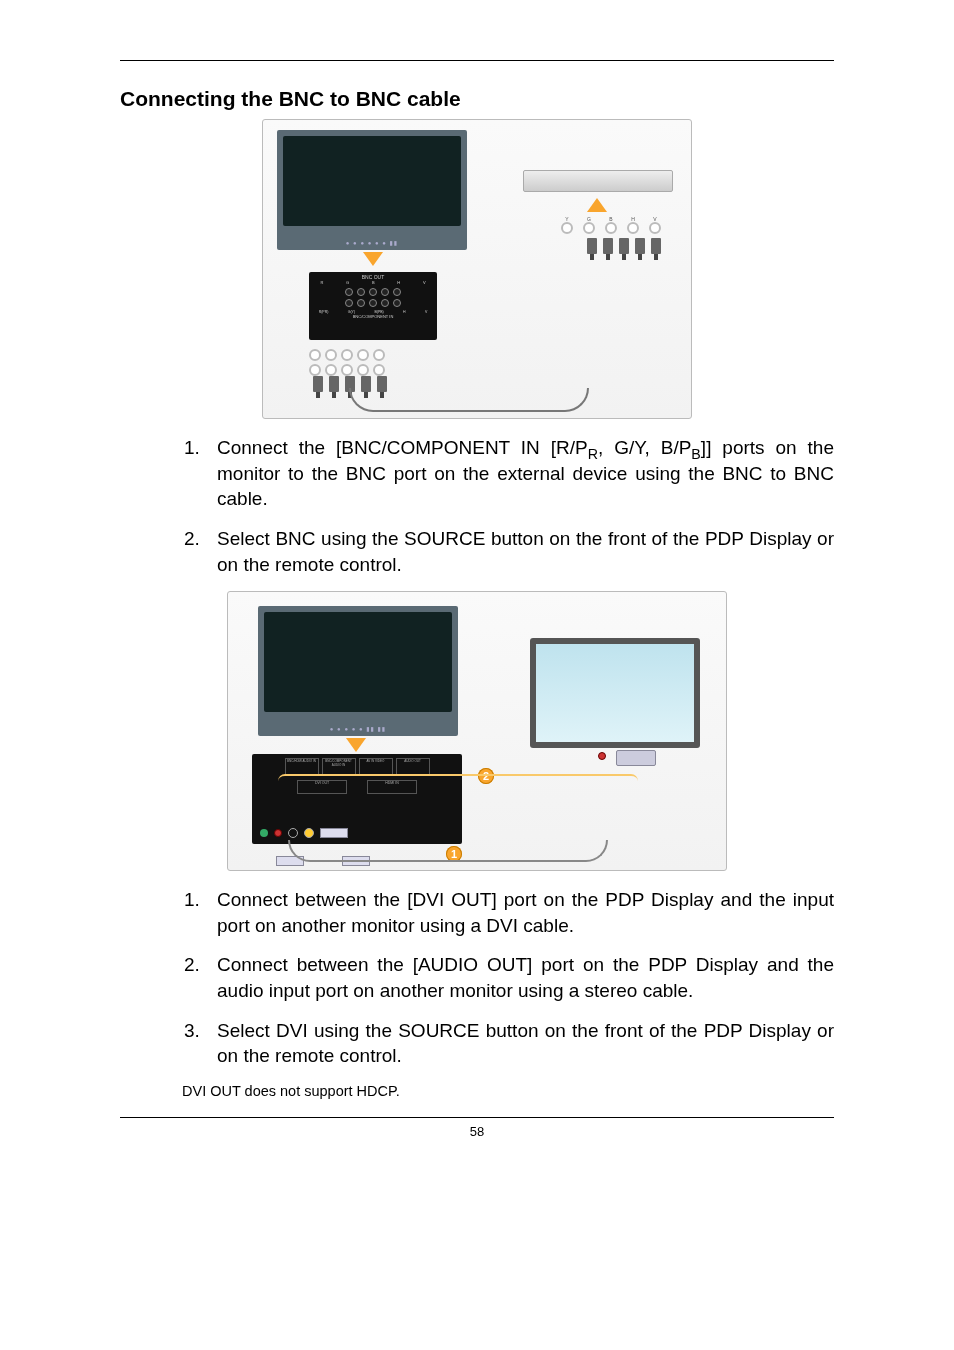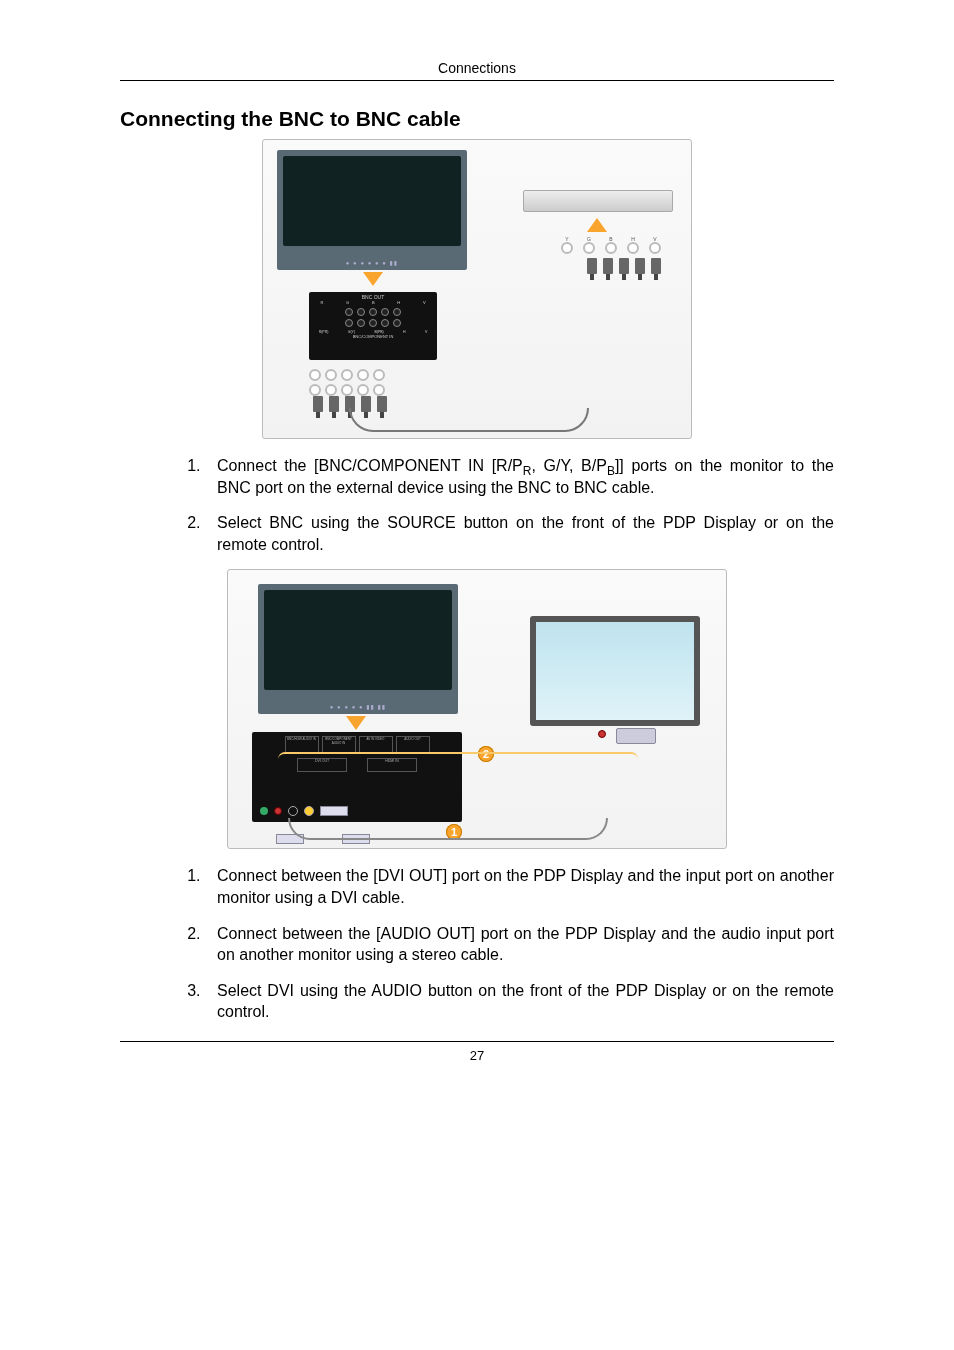--- a/index.html
+++ b/index.html
@@ -36,37 +36,36 @@
   .monitor2r { position:absolute; right:26px; top:46px; width:170px; height:110px; background:#555; border-radius:3px; }
   .monitor2r .bezel { position:absolute; inset:6px; background:linear-gradient(#bfe3ee,#dff3f8); }
   .portbox2 { left:24px; top:162px; width:210px; height:90px; }
   .num-badge { width:16px; height:16px; border-radius:50%; background:#f9a52d; color:#fff; font-size:11px; font-weight:bold; display:flex; align-items:center; justify-content:center; position:absolute; box-shadow:0 0 0 1px #c77c00 inset; }
   .dviport { width:28px; height:10px; background:#dde; border:1px solid #889; }
   .audiomini { width:8px; height:8px; border-radius:50%; background:#c33; border:1px solid #600; }
   .dvi-conn { position:absolute; width:40px; height:16px; background:#ccd; border:1px solid #889; border-radius:2px; }
 
   
   ol.steps { list-style: decimal; margin: 6px 0 6px 85px; padding: 0; }
-  ol.steps li { font-size: 16px; line-height: 1.35; margin-bottom: 14px; padding-left: 12px; text-align: justify; }
+  ol.steps li { font-size: 19px; line-height: 1.35; margin-bottom: 14px; padding-left: 12px; text-align: justify; }
   .sub { font-size: 0.75em; vertical-align: sub; line-height: 0; }
 
   .noteicon { display:inline-block; width:22px; height:22px; vertical-align:middle; margin-right:4px; position:relative; }
   .noteicon::before { content:""; position:absolute; inset:0; border:1px solid #8a8a8a; border-radius:4px; background:linear-gradient(#fff,#e8e8e8); }
   .noteicon::after { content:"✎"; position:absolute; inset:0; display:flex; align-items:center; justify-content:center; font-size:14px; color:#666; }
   .notelabel { font-weight:bold; font-size:15px; vertical-align:middle; }
   .noterow { margin: 4px 0 10px 62px; }
   .notetext { font-size:14.5px; margin: 10px 0 0 62px; }
 
   .pagenum { text-align:center; font-size:13px; }
 </style>
 </head>
 <body>
 
 <div class="page">
-  <div class="runhead">Connections</div>
   <hr class="hr-top">
 
   <div class="h2">Connecting the BNC to BNC cable</div>
 
   <div class="figwrap">
     <div class="figbox fig1">
 
       <div class="monitor" style="left:14px; top:10px; width:190px; height:120px;">
         <div class="bezel"></div>
         <div class="dots">● ● ● ● ● ● ▮▮</div>
@@ -212,19 +211,20 @@
       <div class="num-badge" style="left:218px; top:254px;">1</div>
 
       <div style="position:absolute; left:60px; top:248px; width:320px; height:22px; border:2px solid #888; border-top:none; border-radius:0 0 100px 100px;"></div>
       <div style="position:absolute; left:50px; top:182px; width:360px; height:14px; border-top:2px solid #f9c96a; border-radius:10px;"></div>
     </div>
   </div>
 
   <ol class="steps">
     <li>Connect between the [DVI OUT] port on the PDP Display and the input port on another monitor using a DVI cable.</li>
     <li>Connect between the [AUDIO OUT] port on the PDP Display and the audio input port on another monitor using a stereo cable.</li>
-    <li>Select DVI using the AUDIO button on the front of the PDP Display or on the remote control.</li>
+    <li>Select DVI using the SOURCE button on the front of the PDP Display or on the remote control.</li>
   </ol>
 
+  <div class="notetext">DVI OUT does not support HDCP.</div>
 
   <hr class="hr-bot">
-  <div class="pagenum">27</div>
+  <div class="pagenum">58</div>
 </div>
 
 </body></html>

